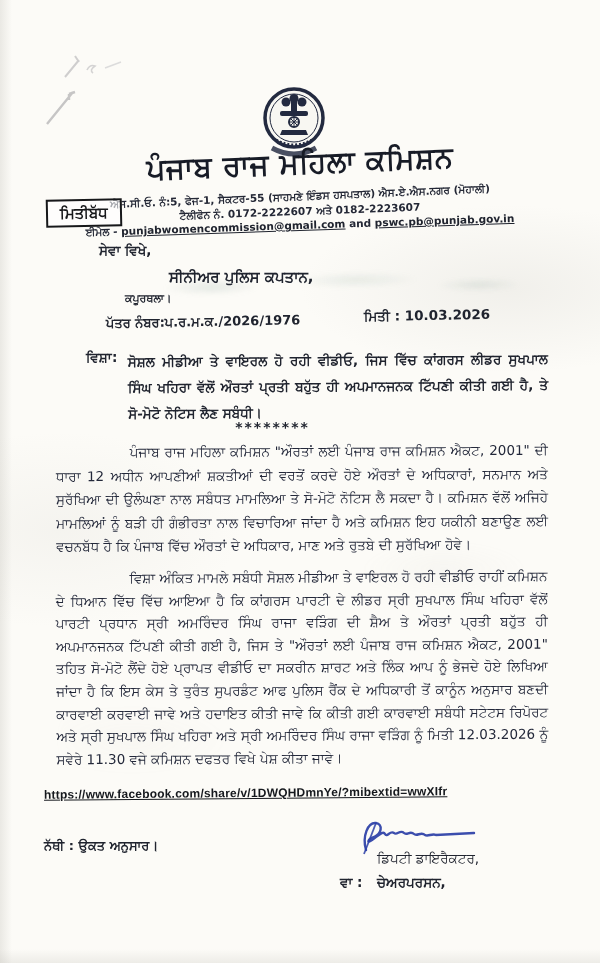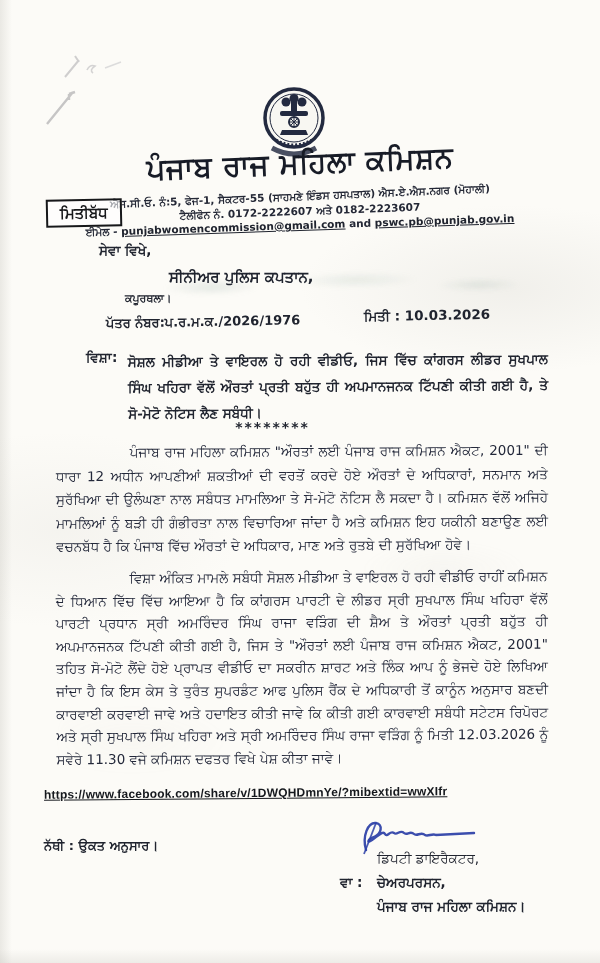--- a/index.html
+++ b/index.html
@@ -141,15 +141,14 @@
 
   <svg class="abs sig-svg" width="145" height="40" viewBox="0 0 145 40">
     <path d="M14,34 C10,20 16,6 24,7 C31,8 30,18 22,21 C16,23 14,28 20,24
              C26,20 31,14 33,18 C35,22 38,14 42,17 C45,20 48,13 52,17
              C55,20 58,14 62,18 C65,21 69,15 73,19 C76,21 80,17 84,19 L122,17" fill="none" stroke="#2a3ea6" stroke-width="2.4" stroke-linecap="round" opacity=".92"></path>
     <path d="M24,7 L12,38" fill="none" stroke="#2a3ea6" stroke-width="1.8" opacity=".85"></path>
   </svg>
   <div class="abs sig-desig">ਡਿਪਟੀ ਡਾਇਰੈਕਟਰ,</div>
   <div class="abs sig-for-label">ਵਾ :</div>
   <div class="abs sig-for-role">ਚੇਅਰਪਰਸਨ,</div>
-  <div class="abs sig-org">ਪੰਜਾਬ ਰਾਜ ਮਹਿਲਾ ਕਮਿਸ਼ਨ।</div>
 
 </div>
 
 </body></html>

